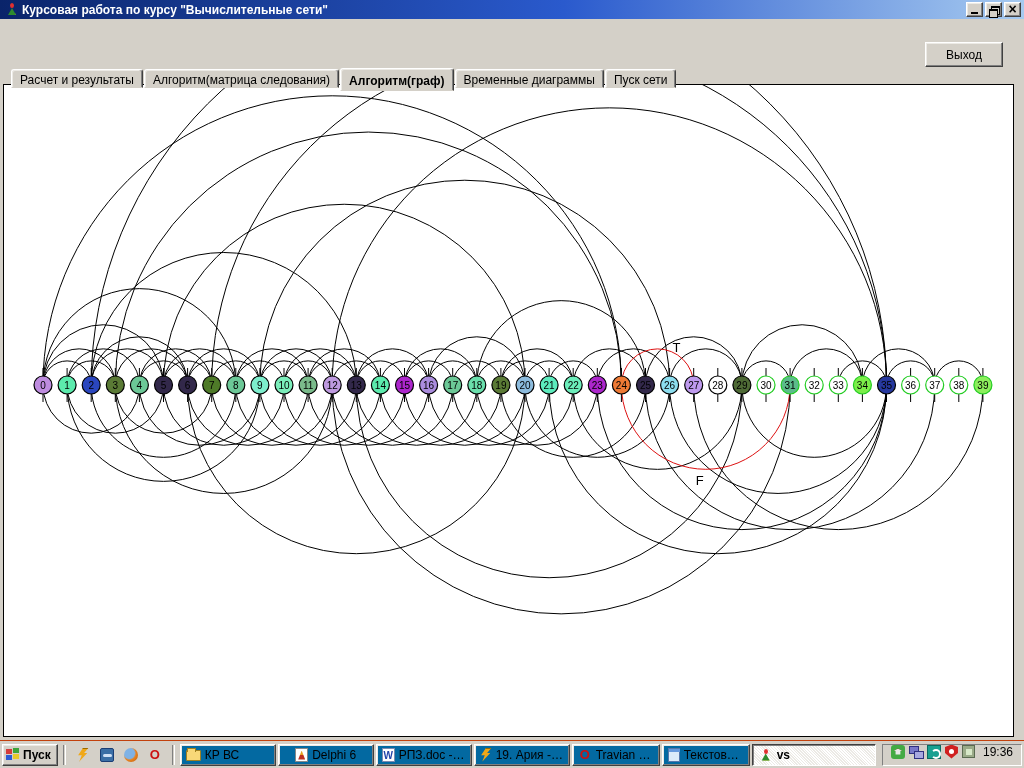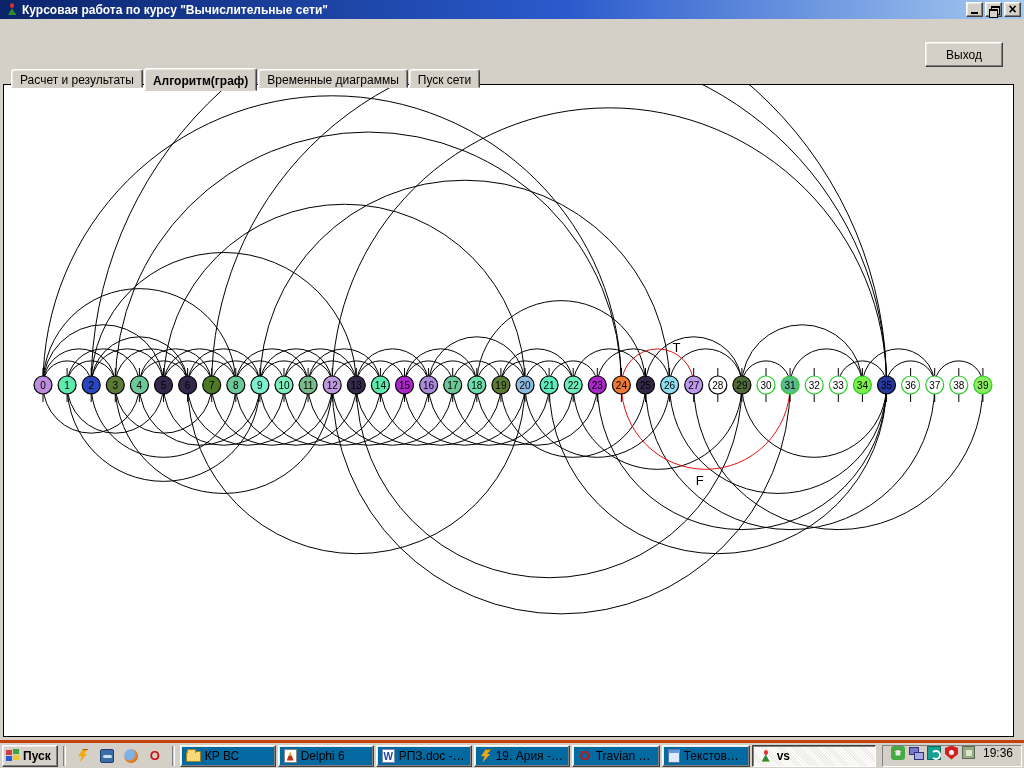--- a/index.html
+++ b/index.html
@@ -44,21 +44,21 @@
   }
   .tab.active{height:23px;padding-top:5px;z-index:4;top:1px;font-weight:bold;}
   .graph-panel{
     position:absolute;left:3px;top:84px;width:1011px;height:653px;
     background:#FFFFFF;border:1px solid #000;overflow:hidden;z-index:2;
   }
   .graph-panel svg{position:absolute;left:0;top:0;}
   
   .taskbar{
     position:absolute;left:0;top:740px;width:1024px;height:28px;background:#D4D0C8;
-    border-top:3px solid #c2410c;display:flex;align-items:center;padding:0 2px;gap:2px;
+    border-top:1px solid #c2410c;display:flex;align-items:center;padding:0 2px;gap:2px;
   }
   .start-btn{
     height:22px;padding:0 6px 0 3px;display:flex;align-items:center;gap:3px;
     background:#D4D0C8;font-weight:bold;font-size:12px;font-family:"Liberation Sans",sans-serif;
     border:1px solid;border-color:#FFFFFF #404040 #404040 #FFFFFF;
     box-shadow:inset -1px -1px 0 #808080, inset 1px 1px 0 #ECEAE5;
   }
   .winflag{position:relative;width:14px;height:13px;display:inline-block;}
   .winflag i{position:absolute;width:6px;height:5px;}
   .winflag .f1{left:0;top:1px;background:#D43B3B;}
@@ -133,20 +133,21 @@
       <button class="winbtn glyph-min"></button>
       <button class="winbtn glyph-restore"></button>
       <button class="winbtn glyph-close"></button>
     </span>
   </div>
 
   <button class="exit-btn">Выход</button>
 
   <div class="tabstrip" id="tabstrip">
       <div class="tab">Расчет и результаты</div>
+      <div class="tab">Алгоритм(матрица следования)</div>
       <div class="tab active">Алгоритм(граф)</div>
       <div class="tab">Временные диаграммы</div>
       <div class="tab">Пуск сети</div>
     </div>
 
   <div class="graph-panel">
     <svg id="graph-svg" width="1009" height="651">
         <path d="M 39 300 A 24.1 24.1 0 0 1 87.2 300" fill="none" stroke="#000000" stroke-width="1"></path>
         <path d="M 39 300 A 36.150000000000006 36.150000000000006 0 0 1 111.30000000000001 300" fill="none" stroke="#000000" stroke-width="1"></path>
         <path d="M 39 300 A 60.25 60.25 0 0 1 159.5 300" fill="none" stroke="#000000" stroke-width="1"></path>
@@ -429,21 +430,21 @@
         <button class="qlbtn">
           <span class="icon opera-icon"></span>
         </button>
       </span>
     <span class="tb-sep"></span>
     <span class="tasks" id="tasks">
         <button class="taskbtn" style="width: 96px;">
           <span class="icon folder-icon"></span>
           <span class="lbl">КР ВС</span>
         </button>
-        <button class="taskbtn" style="width: 96px;">
+        <button class="taskbtn" style="width: 96px; justify-content: center;">
           <span class="icon delphi-icon"></span>
           <span class="lbl">Delphi 6</span>
         </button>
         <button class="taskbtn" style="width: 96px;">
           <span class="icon word-icon"></span>
           <span class="lbl">РПЗ.doc - ...</span>
         </button>
         <button class="taskbtn" style="width: 96px;">
           <span class="icon winamp-icon"></span>
           <span class="lbl">19. Ария - ...</span>

